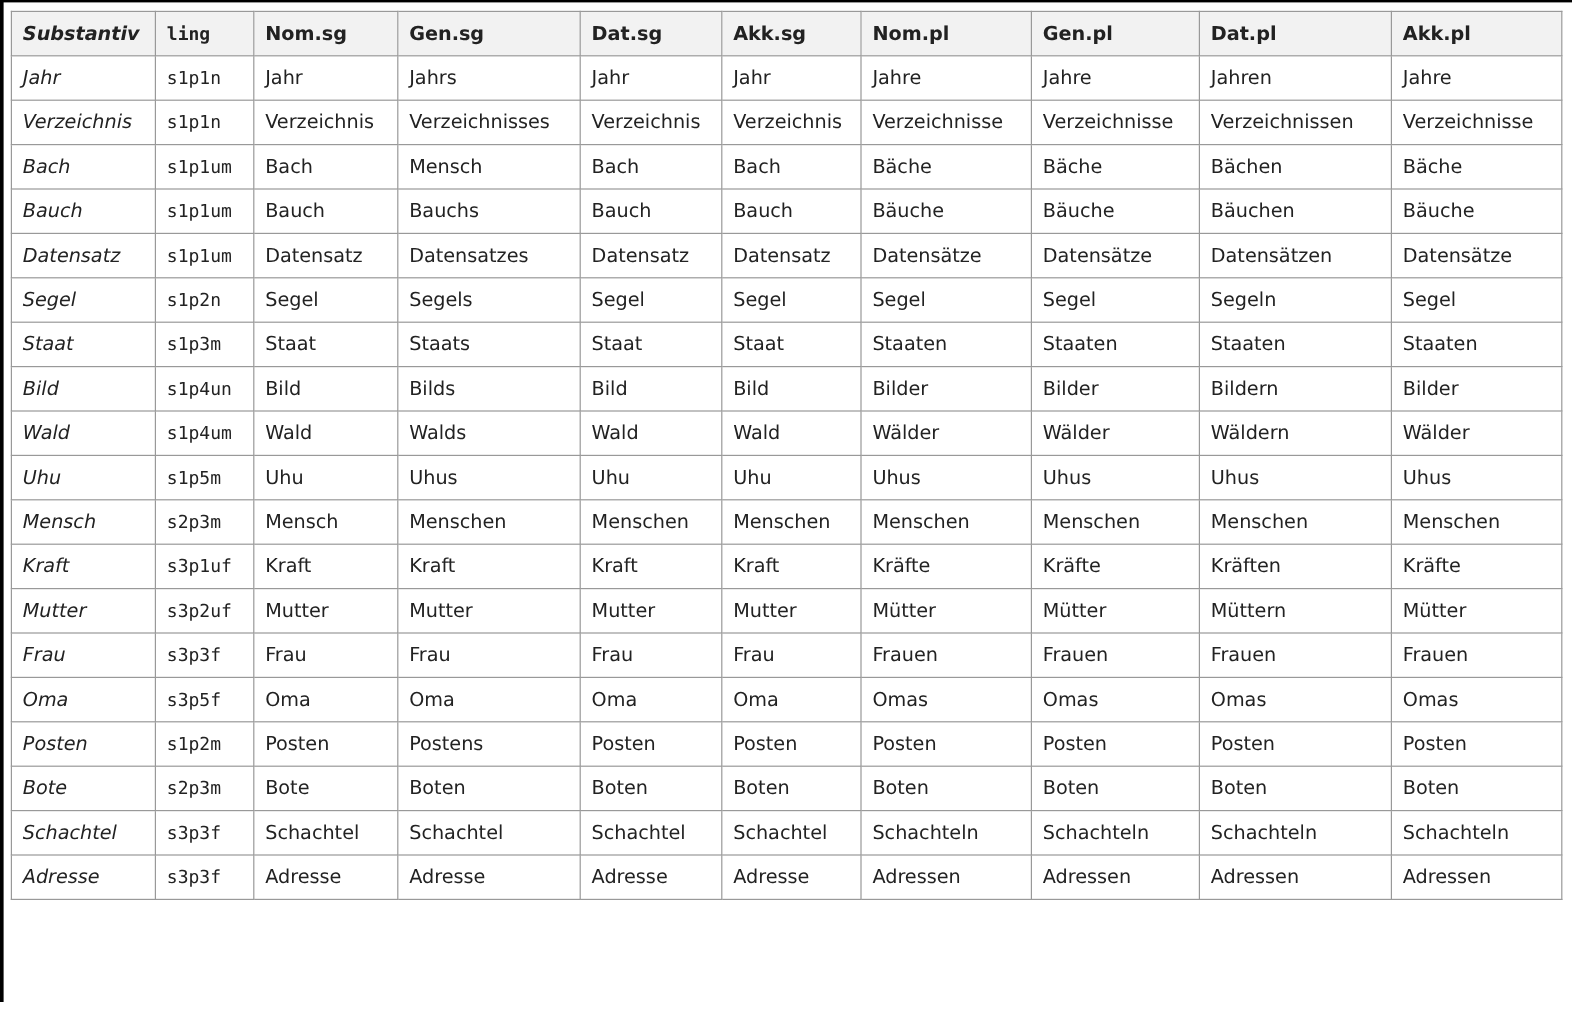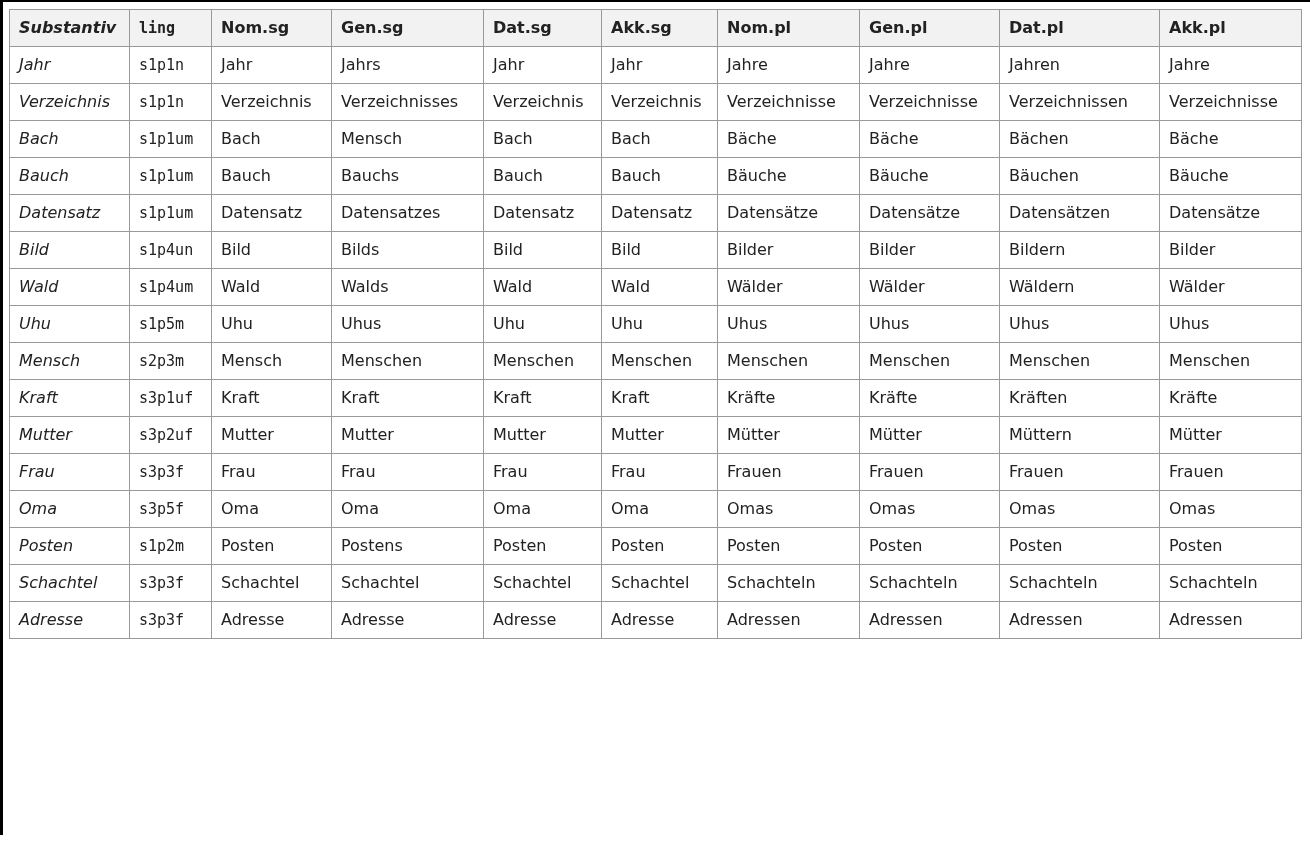--- a/index.html
+++ b/index.html
@@ -133,20 +133,44 @@
           <td>Datensatz</td>
           <td>Datensatzes</td>
           <td>Datensatz</td>
           <td>Datensatz</td>
           <td>Datensätze</td>
           <td>Datensätze</td>
           <td>Datensätzen</td>
           <td>Datensätze</td>
         </tr>
         <tr>
+          <td class="noun">Segel</td>
+          <td class="ling">s1p2n</td>
+          <td>Segel</td>
+          <td>Segels</td>
+          <td>Segel</td>
+          <td>Segel</td>
+          <td>Segel</td>
+          <td>Segel</td>
+          <td>Segeln</td>
+          <td>Segel</td>
+        </tr>
+        <tr>
+          <td class="noun">Staat</td>
+          <td class="ling">s1p3m</td>
+          <td>Staat</td>
+          <td>Staats</td>
+          <td>Staat</td>
+          <td>Staat</td>
+          <td>Staaten</td>
+          <td>Staaten</td>
+          <td>Staaten</td>
+          <td>Staaten</td>
+        </tr>
+        <tr>
           <td class="noun">Bild</td>
           <td class="ling">s1p4un</td>
           <td>Bild</td>
           <td>Bilds</td>
           <td>Bild</td>
           <td>Bild</td>
           <td>Bilder</td>
           <td>Bilder</td>
           <td>Bildern</td>
           <td>Bilder</td>
@@ -241,20 +265,32 @@
           <td>Posten</td>
           <td>Postens</td>
           <td>Posten</td>
           <td>Posten</td>
           <td>Posten</td>
           <td>Posten</td>
           <td>Posten</td>
           <td>Posten</td>
         </tr>
         <tr>
+          <td class="noun">Bote</td>
+          <td class="ling">s2p3m</td>
+          <td>Bote</td>
+          <td>Boten</td>
+          <td>Boten</td>
+          <td>Boten</td>
+          <td>Boten</td>
+          <td>Boten</td>
+          <td>Boten</td>
+          <td>Boten</td>
+        </tr>
+        <tr>
           <td class="noun">Schachtel</td>
           <td class="ling">s3p3f</td>
           <td>Schachtel</td>
           <td>Schachtel</td>
           <td>Schachtel</td>
           <td>Schachtel</td>
           <td>Schachteln</td>
           <td>Schachteln</td>
           <td>Schachteln</td>
           <td>Schachteln</td>

